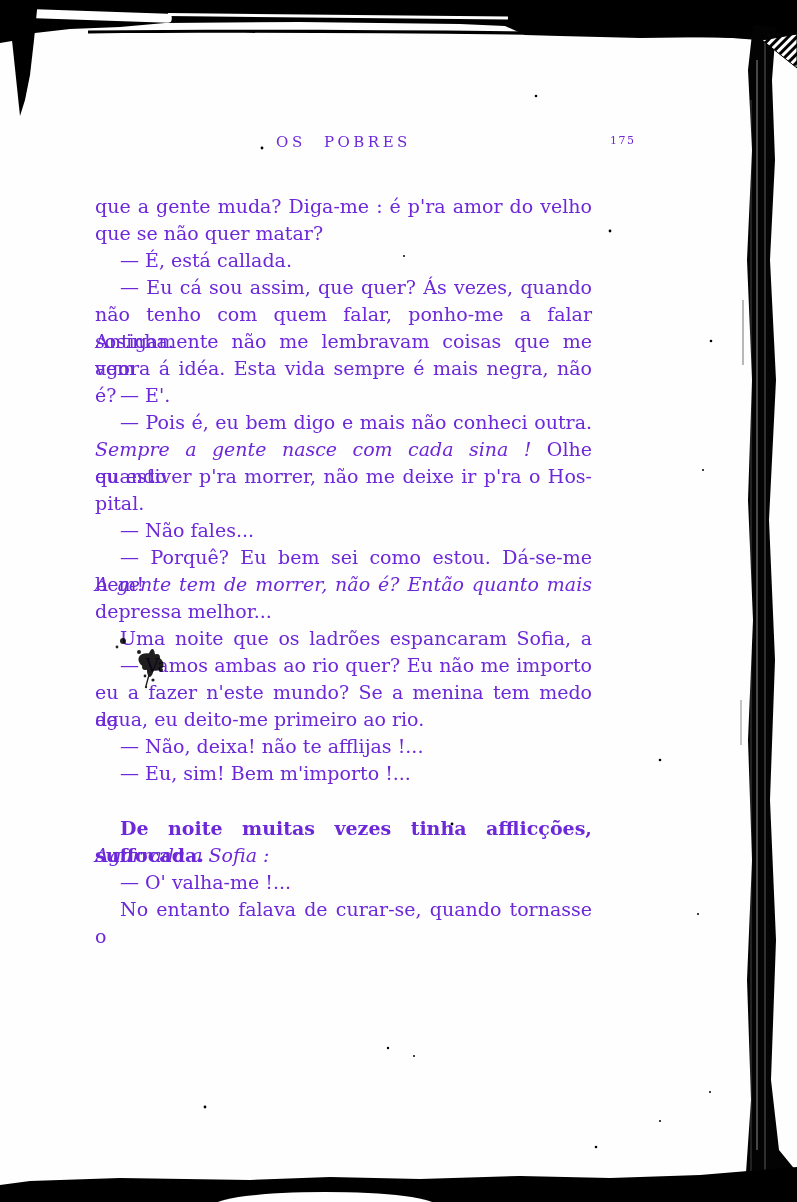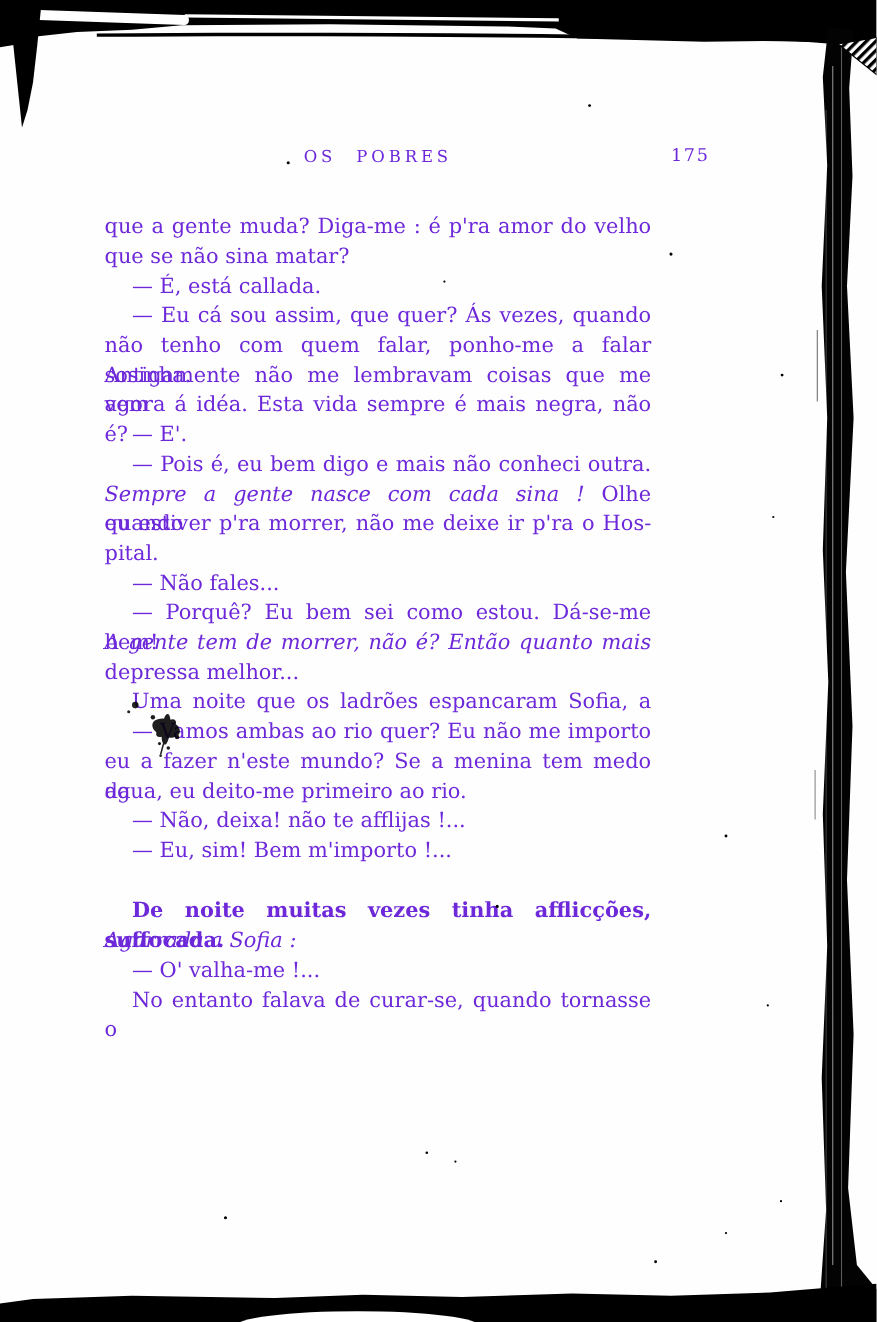--- a/index.html
+++ b/index.html
@@ -11,21 +11,21 @@
     font-family:"DejaVu Serif","Liberation Serif",serif;
     color:#6d28d9;
   }
   .running-head{
     position:absolute;left:95px;top:131px;width:497px;
     text-align:center;font-size:15px;line-height:22px;
     letter-spacing:3.5px;word-spacing:10px;
   }
   .page-number{
     position:absolute;left:610px;top:130px;
-    font-size:16px;line-height:22px;letter-spacing:1.5px;
+    font-size:11px;line-height:22px;letter-spacing:1.5px;
   }
   .text-block{
     position:absolute;left:95px;top:193px;width:497px;
     font-size:19px;line-height:27px;
     text-rendering:optimizeLegibility;
   }
   .line{height:27px;}
   .line.j{text-align:justify;text-align-last:justify;}
   .line.ind{text-indent:25px;}
   .line.gap{margin-top:28px;font-weight:bold;}
@@ -35,21 +35,21 @@
 </head>
 <body>
 
 <div class="scan">
 
   <div class="running-head">OS POBRES</div>
   <div class="page-number">175</div>
 
   <div class="text-block">
       <div class="line j"><span>que a gente muda? Diga-me : é p'ra amor do velho</span></div>
-      <div class="line"><span>que se não sina matar?</span></div>
+      <div class="line"><span>que se não quer matar?</span></div>
       <div class="line ind"><span>— É, está callada.</span></div>
       <div class="line j ind"><span>— Eu cá sou assim, que quer? Ás vezes, quando</span></div>
       <div class="line j"><span>não tenho com quem falar, ponho-me a falar sosinha.</span></div>
       <div class="line j"><span>Antigamente não me lembravam coisas que me vem</span></div>
       <div class="line j"><span>agora á idéa. Esta vida sempre é mais negra, não é?</span></div>
       <div class="line ind"><span>— E'.</span></div>
       <div class="line j ind"><span>— Pois é, eu bem digo e mais não conheci outra.</span></div>
       <div class="line j"><span class="it">Sempre a gente nasce com cada sina !</span><span> Olhe quando</span></div>
       <div class="line j"><span>eu estiver p'ra morrer, não me deixe ir p'ra o Hos-</span></div>
       <div class="line"><span>pital.</span></div>

